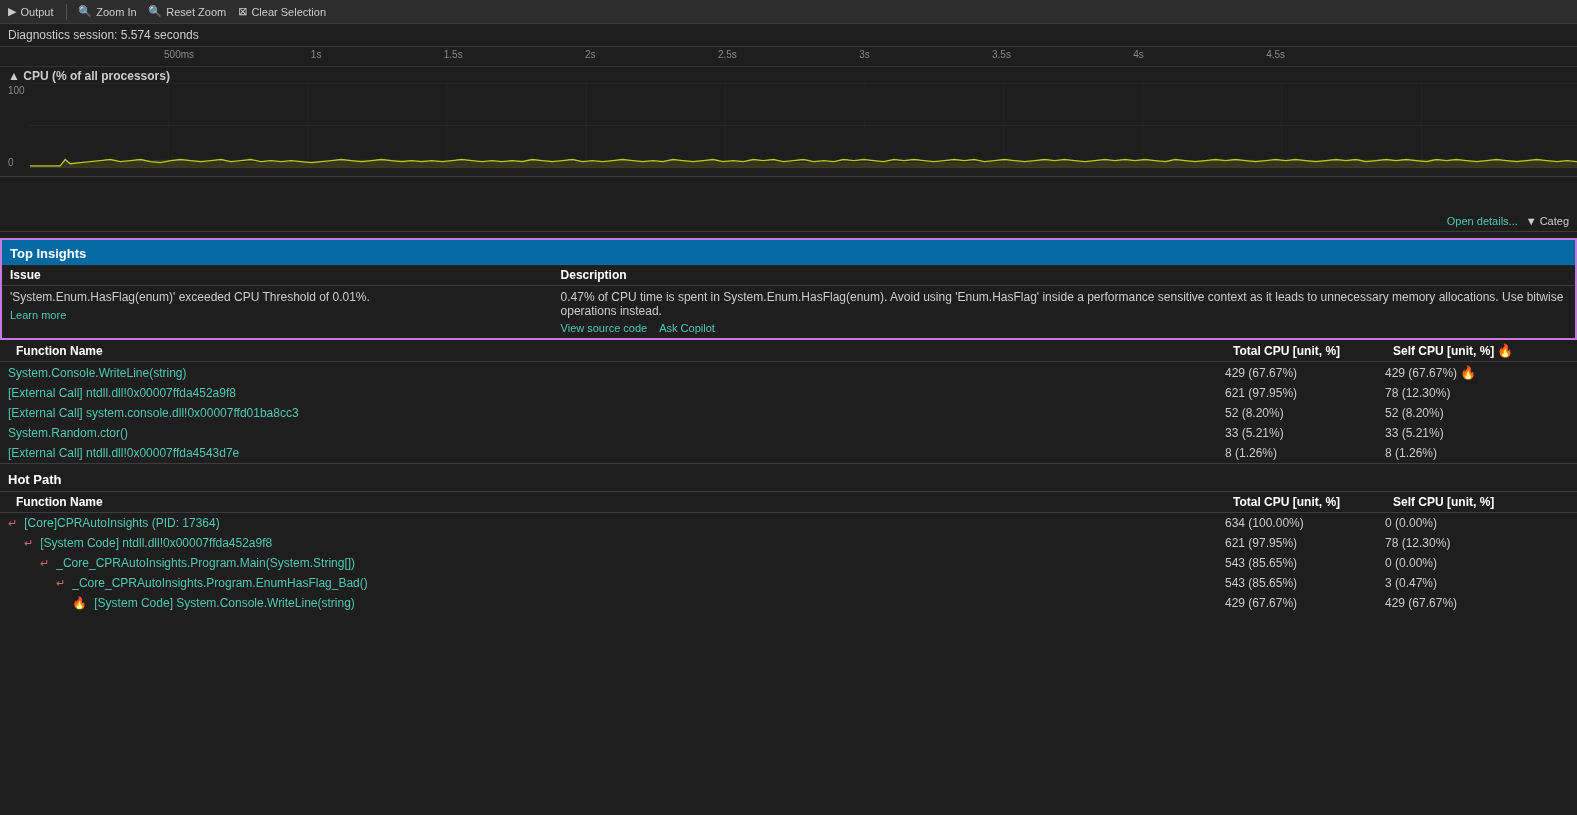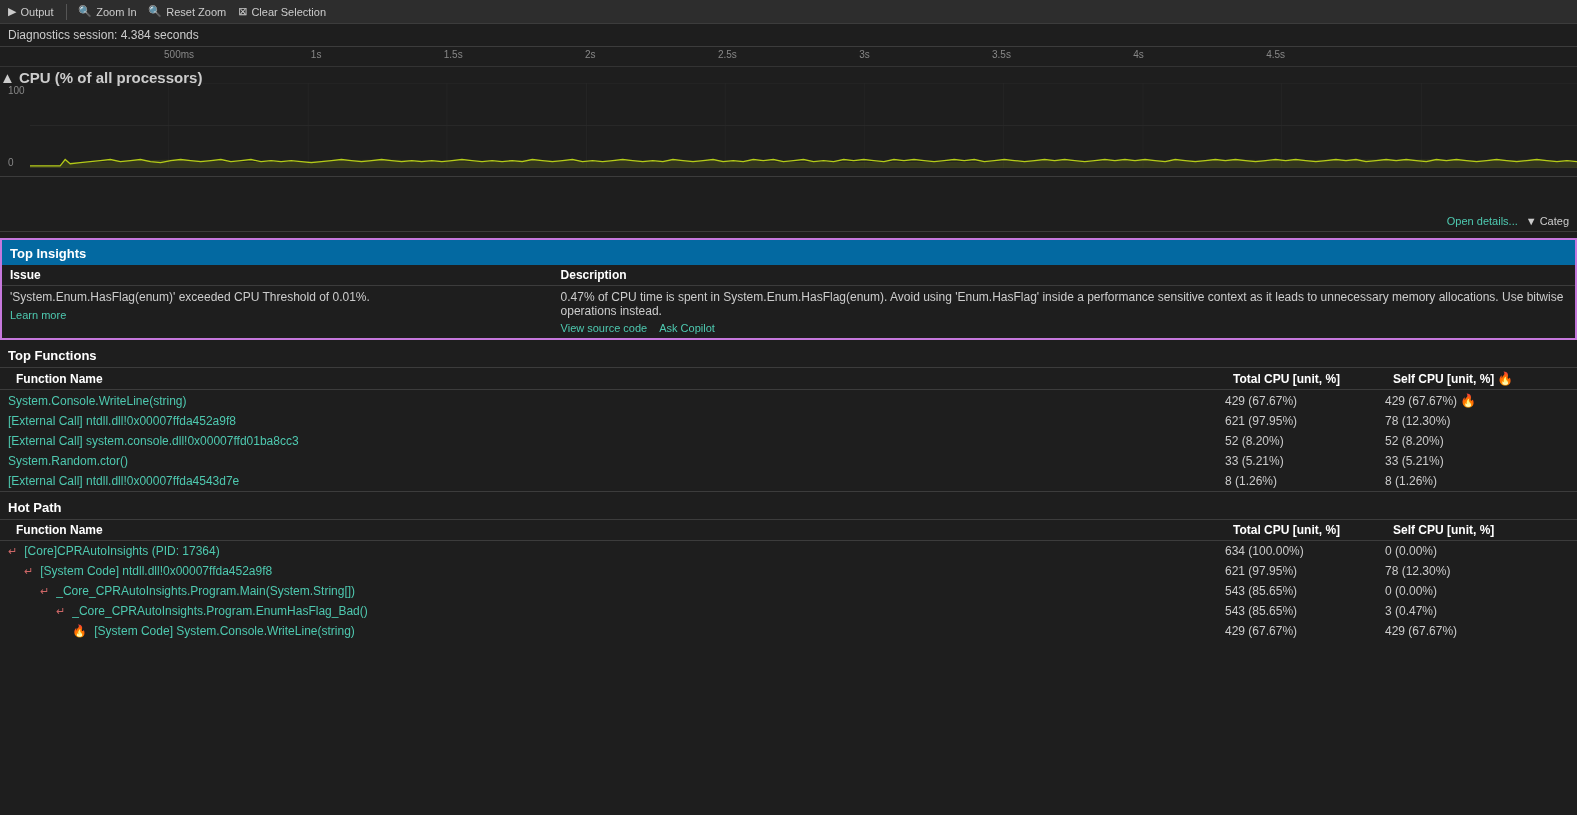--- a/index.html
+++ b/index.html
@@ -60,23 +60,23 @@
       height: 20px;
     }
     .ruler-mark {
       position: absolute;
       font-size: 10px;
       color: #888;
       transform: translateX(-50%);
     }
     .cpu-label {
       position: absolute;
-      left: 0;
+      left: 8px;
       top: 22px;
-      font-size: 15px;
+      font-size: 12px;
       color: #cccccc;
       font-weight: bold;
       z-index: 2;
     }
     .cpu-scale {
       position: absolute;
       left: 8px;
       font-size: 10px;
       color: #888;
     }
@@ -222,21 +222,21 @@
     <span>🔍</span>
     <span>Reset Zoom</span>
   </div>
   <div class="toolbar-item">
     <span>⊠</span>
     <span>Clear Selection</span>
   </div>
 </div>
 
 <div class="session-bar">
-  <span>Diagnostics session: 4.384 seconds</span>
+  <span>Diagnostics session: 5.574 seconds</span>
 </div>
 
 <div class="timeline-container">
 
   <div class="timeline-ruler">
     <div style="position:relative; width:100%; height:16px; margin-left:30px;">
       <span class="ruler-mark" style="left:9%;">500ms</span>
       <span class="ruler-mark" style="left:18%;">1s</span>
       <span class="ruler-mark" style="left:27%;">1.5s</span>
       <span class="ruler-mark" style="left:36%;">2s</span>
@@ -314,23 +314,20 @@
             <a class="link-blue">View source code</a>
             <a class="link-blue">Ask Copilot</a>
           </div>
         </td>
       </tr>
     </tbody>
   </table>
 </div>
 
 <div class="section-container">
-  <div class="section-title">
-    <span>Top Functions</span>
-  </div>
   <table class="functions-table">
     <thead>
       <tr>
         <th>Function Name</th>
         <th class="col-total">Total CPU [unit, %]</th>
         <th class="col-self">
           <span>Self CPU [unit, %]</span>
           <span class="hot-icon"> 🔥</span>
         </th>
       </tr>

